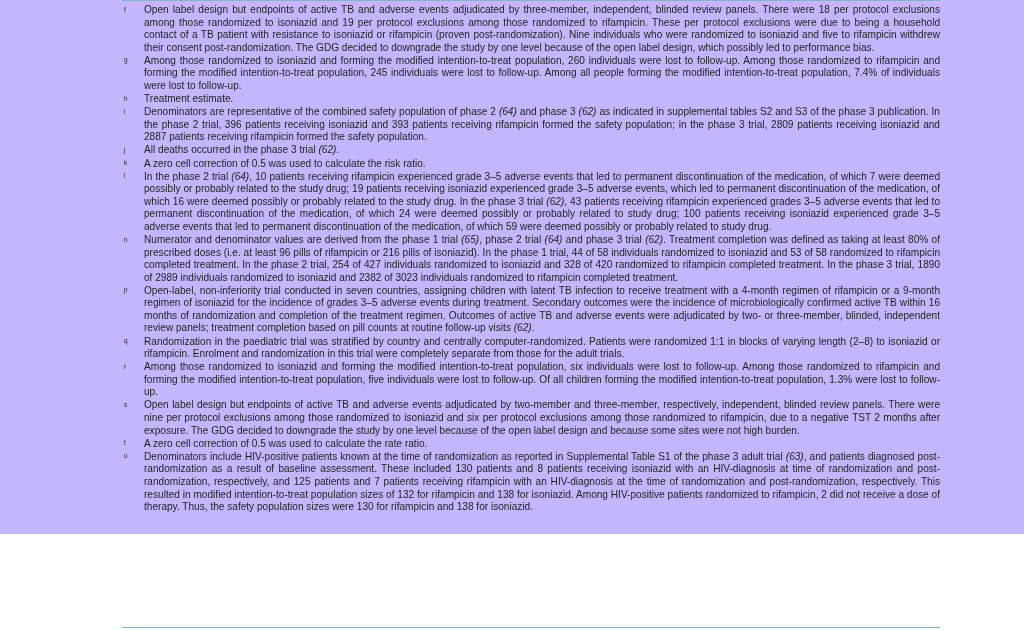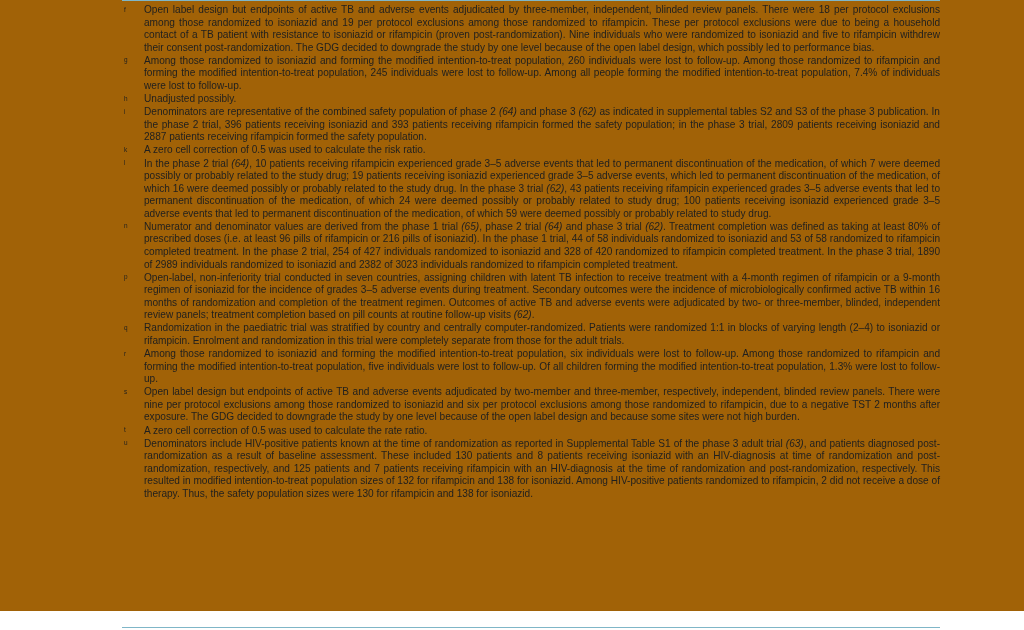--- a/index.html
+++ b/index.html
@@ -10,23 +10,23 @@
   body {
     width: 1024px;
     height: 630px;
     overflow: hidden;
     font-family: "Liberation Sans", sans-serif;
     color: #1b1b1b;
   }
   .page {
     position: relative;
     width: 1024px;
-    height: 611px;
+    height: 534px;
     box-sizing: border-box;
-    background: #a16207;
+    background: #c4b5fd;
   }
   .rule-top {
     position: absolute;
     left: 122px;
     top: 0px;
     width: 818px;
     height: 1px;
     background: #7fb6c8;
   }
   .rule-bottom {
@@ -83,45 +83,49 @@
       <li class="fn">
         <span class="fn-marker">f</span>
         <span class="fn-text">Open label design but endpoints of active TB and adverse events adjudicated by three-member, independent, blinded review panels. There were 18 per protocol exclusions among those randomized to isoniazid and 19 per protocol exclusions among those randomized to rifampicin. These per protocol exclusions were due to being a household contact of a TB patient with resistance to isoniazid or rifampicin (proven post-randomization). Nine individuals who were randomized to isoniazid and five to rifampicin withdrew their consent post-randomization. The GDG decided to downgrade the study by one level because of the open label design, which possibly led to performance bias.</span>
       </li>
       <li class="fn">
         <span class="fn-marker">g</span>
         <span class="fn-text">Among those randomized to isoniazid and forming the modified intention-to-treat population, 260 individuals were lost to follow-up. Among those randomized to rifampicin and forming the modified intention-to-treat population, 245 individuals were lost to follow-up. Among all people forming the modified intention-to-treat population, 7.4% of individuals were lost to follow-up.</span>
       </li>
       <li class="fn">
         <span class="fn-marker">h</span>
-        <span class="fn-text">Unadjusted possibly.</span>
+        <span class="fn-text">Treatment estimate.</span>
       </li>
       <li class="fn">
         <span class="fn-marker">i</span>
         <span class="fn-text">Denominators are representative of the combined safety population of phase 2 <i>(64)</i> and phase 3 <i>(62)</i> as indicated in supplemental tables S2 and S3 of the phase 3 publication. In the phase 2 trial, 396 patients receiving isoniazid and 393 patients receiving rifampicin formed the safety population; in the phase 3 trial, 2809 patients receiving isoniazid and 2887 patients receiving rifampicin formed the safety population.</span>
+      </li>
+      <li class="fn">
+        <span class="fn-marker">j</span>
+        <span class="fn-text">All deaths occurred in the phase 3 trial <i>(62)</i>.</span>
       </li>
       <li class="fn">
         <span class="fn-marker">k</span>
         <span class="fn-text">A zero cell correction of 0.5 was used to calculate the risk ratio.</span>
       </li>
       <li class="fn">
         <span class="fn-marker">l</span>
         <span class="fn-text">In the phase 2 trial <i>(64)</i>, 10 patients receiving rifampicin experienced grade 3–5 adverse events that led to permanent discontinuation of the medication, of which 7 were deemed possibly or probably related to the study drug; 19 patients receiving isoniazid experienced grade 3–5 adverse events, which led to permanent discontinuation of the medication, of which 16 were deemed possibly or probably related to the study drug. In the phase 3 trial <i>(62)</i>, 43 patients receiving rifampicin experienced grades 3–5 adverse events that led to permanent discontinuation of the medication, of which 24 were deemed possibly or probably related to study drug; 100 patients receiving isoniazid experienced grade 3–5 adverse events that led to permanent discontinuation of the medication, of which 59 were deemed possibly or probably related to study drug.</span>
       </li>
       <li class="fn">
         <span class="fn-marker">n</span>
         <span class="fn-text">Numerator and denominator values are derived from the phase 1 trial <i>(65)</i>, phase 2 trial <i>(64)</i> and phase 3 trial <i>(62)</i>. Treatment completion was defined as taking at least 80% of prescribed doses (i.e. at least 96 pills of rifampicin or 216 pills of isoniazid). In the phase 1 trial, 44 of 58 individuals randomized to isoniazid and 53 of 58 randomized to rifampicin completed treatment. In the phase 2 trial, 254 of 427 individuals randomized to isoniazid and 328 of 420 randomized to rifampicin completed treatment. In the phase 3 trial, 1890 of 2989 individuals randomized to isoniazid and 2382 of 3023 individuals randomized to rifampicin completed treatment.</span>
       </li>
       <li class="fn">
         <span class="fn-marker">p</span>
         <span class="fn-text">Open-label, non-inferiority trial conducted in seven countries, assigning children with latent TB infection to receive treatment with a 4-month regimen of rifampicin or a 9-month regimen of isoniazid for the incidence of grades 3–5 adverse events during treatment. Secondary outcomes were the incidence of microbiologically confirmed active TB within 16 months of randomization and completion of the treatment regimen. Outcomes of active TB and adverse events were adjudicated by two- or three-member, blinded, independent review panels; treatment completion based on pill counts at routine follow-up visits <i>(62)</i>.</span>
       </li>
       <li class="fn">
         <span class="fn-marker">q</span>
-        <span class="fn-text">Randomization in the paediatric trial was stratified by country and centrally computer-randomized. Patients were randomized 1:1 in blocks of varying length (2–4) to isoniazid or rifampicin. Enrolment and randomization in this trial were completely separate from those for the adult trials.</span>
+        <span class="fn-text">Randomization in the paediatric trial was stratified by country and centrally computer-randomized. Patients were randomized 1:1 in blocks of varying length (2–8) to isoniazid or rifampicin. Enrolment and randomization in this trial were completely separate from those for the adult trials.</span>
       </li>
       <li class="fn">
         <span class="fn-marker">r</span>
         <span class="fn-text">Among those randomized to isoniazid and forming the modified intention-to-treat population, six individuals were lost to follow-up. Among those randomized to rifampicin and forming the modified intention-to-treat population, five individuals were lost to follow-up. Of all children forming the modified intention-to-treat population, 1.3% were lost to follow-up.</span>
       </li>
       <li class="fn">
         <span class="fn-marker">s</span>
         <span class="fn-text">Open label design but endpoints of active TB and adverse events adjudicated by two-member and three-member, respectively, independent, blinded review panels. There were nine per protocol exclusions among those randomized to isoniazid and six per protocol exclusions among those randomized to rifampicin, due to a negative TST 2 months after exposure. The GDG decided to downgrade the study by one level because of the open label design and because some sites were not high burden.</span>
       </li>
       <li class="fn">

